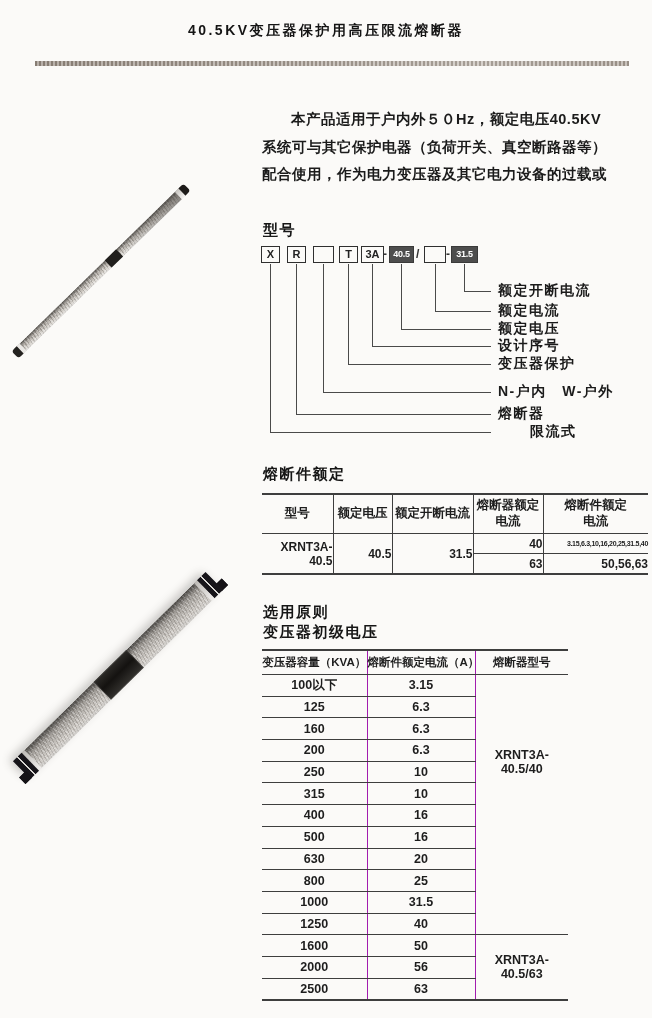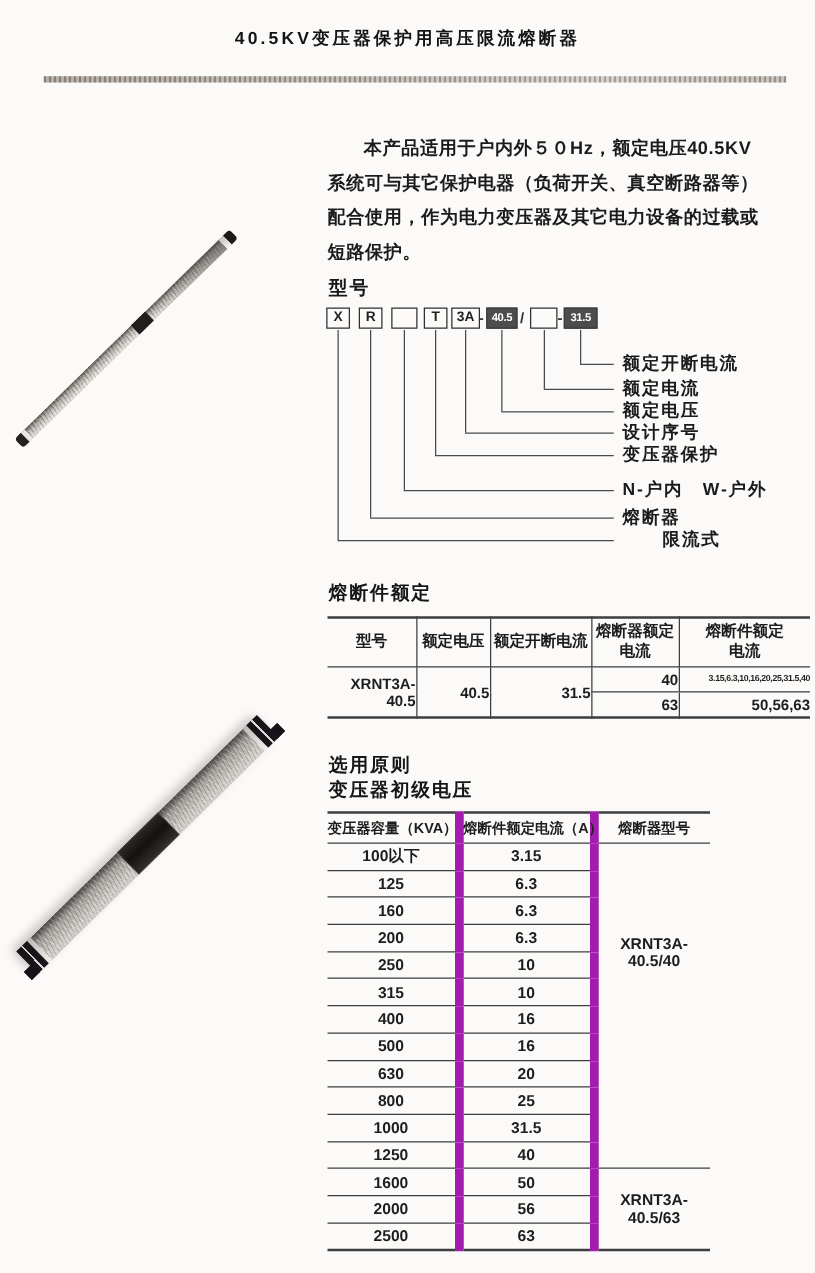--- a/index.html
+++ b/index.html
@@ -70,21 +70,21 @@
   .t1 td.tiny{font-size:7px;letter-spacing:-.3px;white-space:nowrap;font-weight:bold;}
   .t2{left:262px;top:649px;width:306px;border-top:2px solid #3e3e3e;border-bottom:2px solid #3e3e3e;}
   .t2 th{
     height:23px;font-size:11.5px;font-weight:bold;color:#1d1d1d;
     border-bottom:1.5px solid #3e3e3e;padding:0;white-space:nowrap;
   }
   .t2 td{
     height:20.7px;font-size:12.5px;font-weight:bold;color:#1d1d1d;
     text-align:center;padding:0;
   }
-  .t2 .vr{border-right:7px solid #a21caf;}
+  .t2 .vr{border-right:1px solid #a21caf;}
   .t2 td.rb{border-bottom:1px solid #3e3e3e;}
   .t2 td.gb{border-bottom:1.5px solid #3e3e3e;}
   .t2 td.grp{vertical-align:middle;font-size:12.5px;}
   .t2 td.grp1{border-bottom:1.5px solid #3e3e3e;padding-bottom:85px;}
   
   .fuse{position:absolute;}
   .fuse1{
     left:-19px;top:266px;width:240px;height:10px;
     transform:rotate(135.7deg);border-radius:4px;
     background:
@@ -147,21 +147,20 @@
     <i class="f2-ring-b"></i>
     <i class="f2-cap-b"></i>
     <i class="f2-prong-b1"></i>
     <i class="f2-prong-b2"></i>
   </div>
 
   <div class="intro">
     <div class="indent">本产品适用于户内外５０Hz，额定电压40.5KV</div>
     <div>系统可与其它保护电器（负荷开关、真空断路器等）</div>
     <div>配合使用，作为电力变压器及其它电力设备的过载或</div>
-    <div>短路保护。</div>
   </div>
 
   <div class="sec-h" style="left:263px;top:221px;">型号</div>
 
   <div class="mbox" style="left:261px;width:19px;">X</div>
   <div class="mbox" style="left:287px;width:19px;">R</div>
   <div class="mbox" style="left:313px;width:21px;"></div>
   <div class="mbox" style="left:339px;width:19px;">T</div>
   <div class="mbox" style="left:361px;width:23px;">3A</div>
   <div class="mbox dark" style="left:389px;width:25px;">40.5</div>

